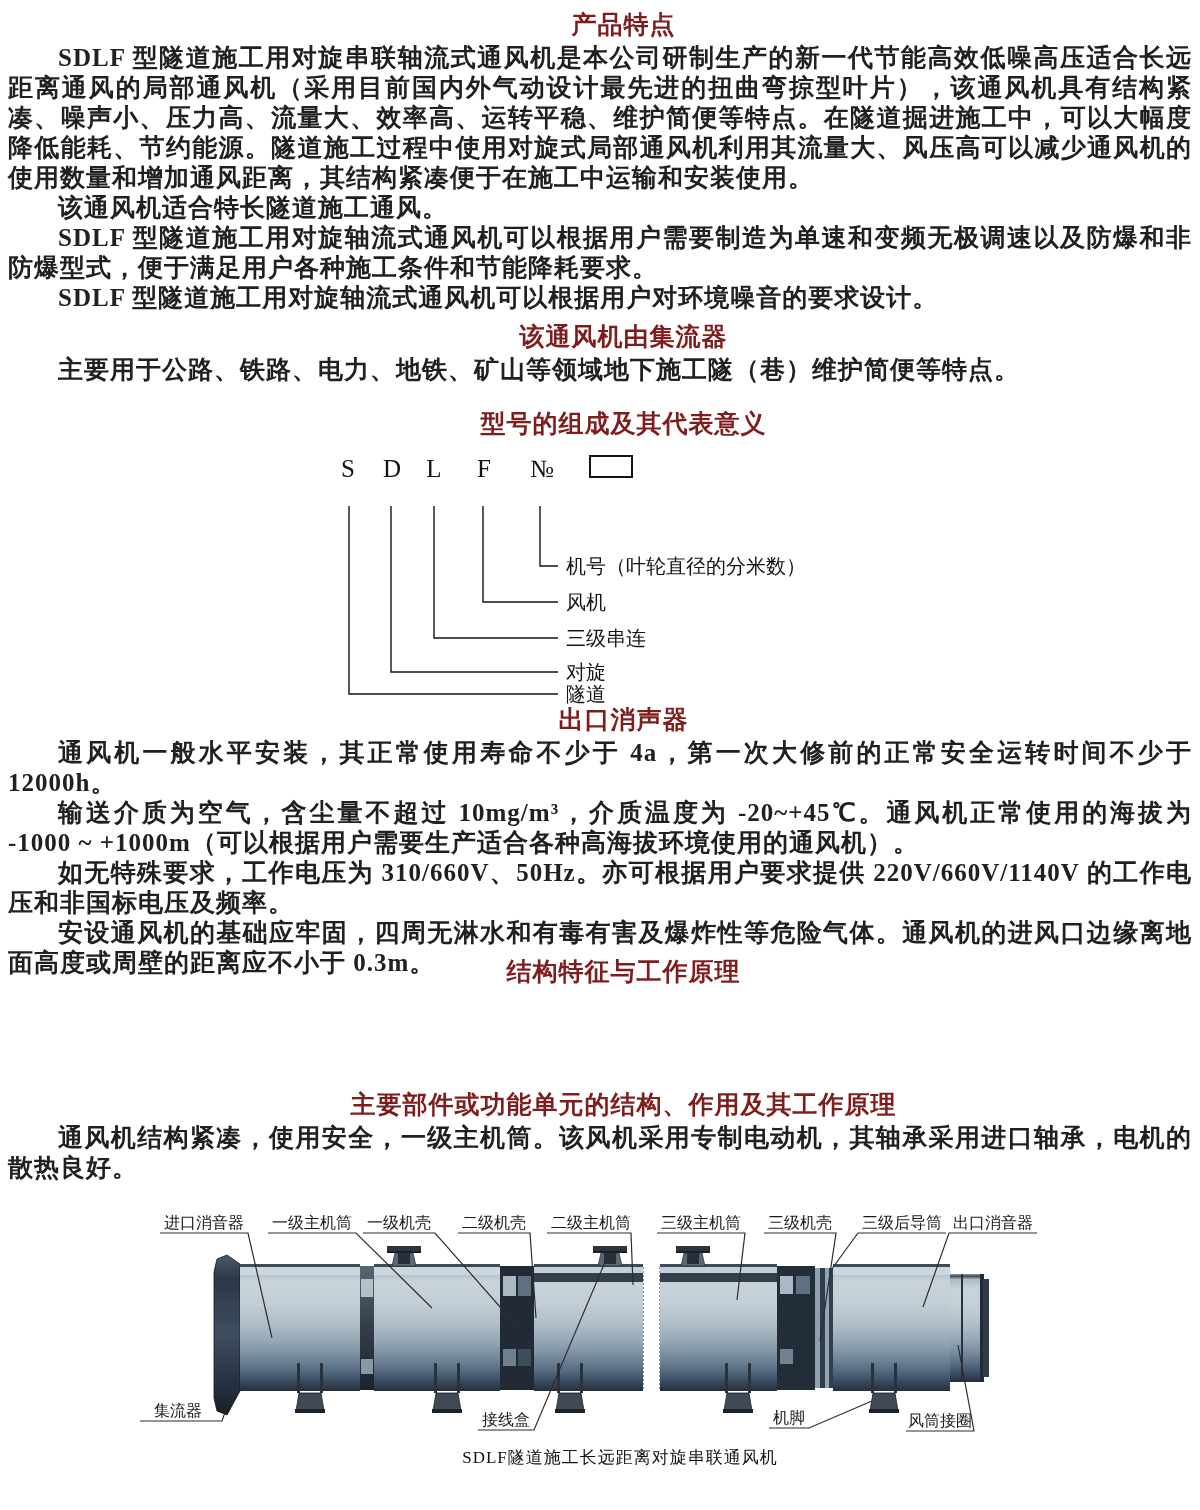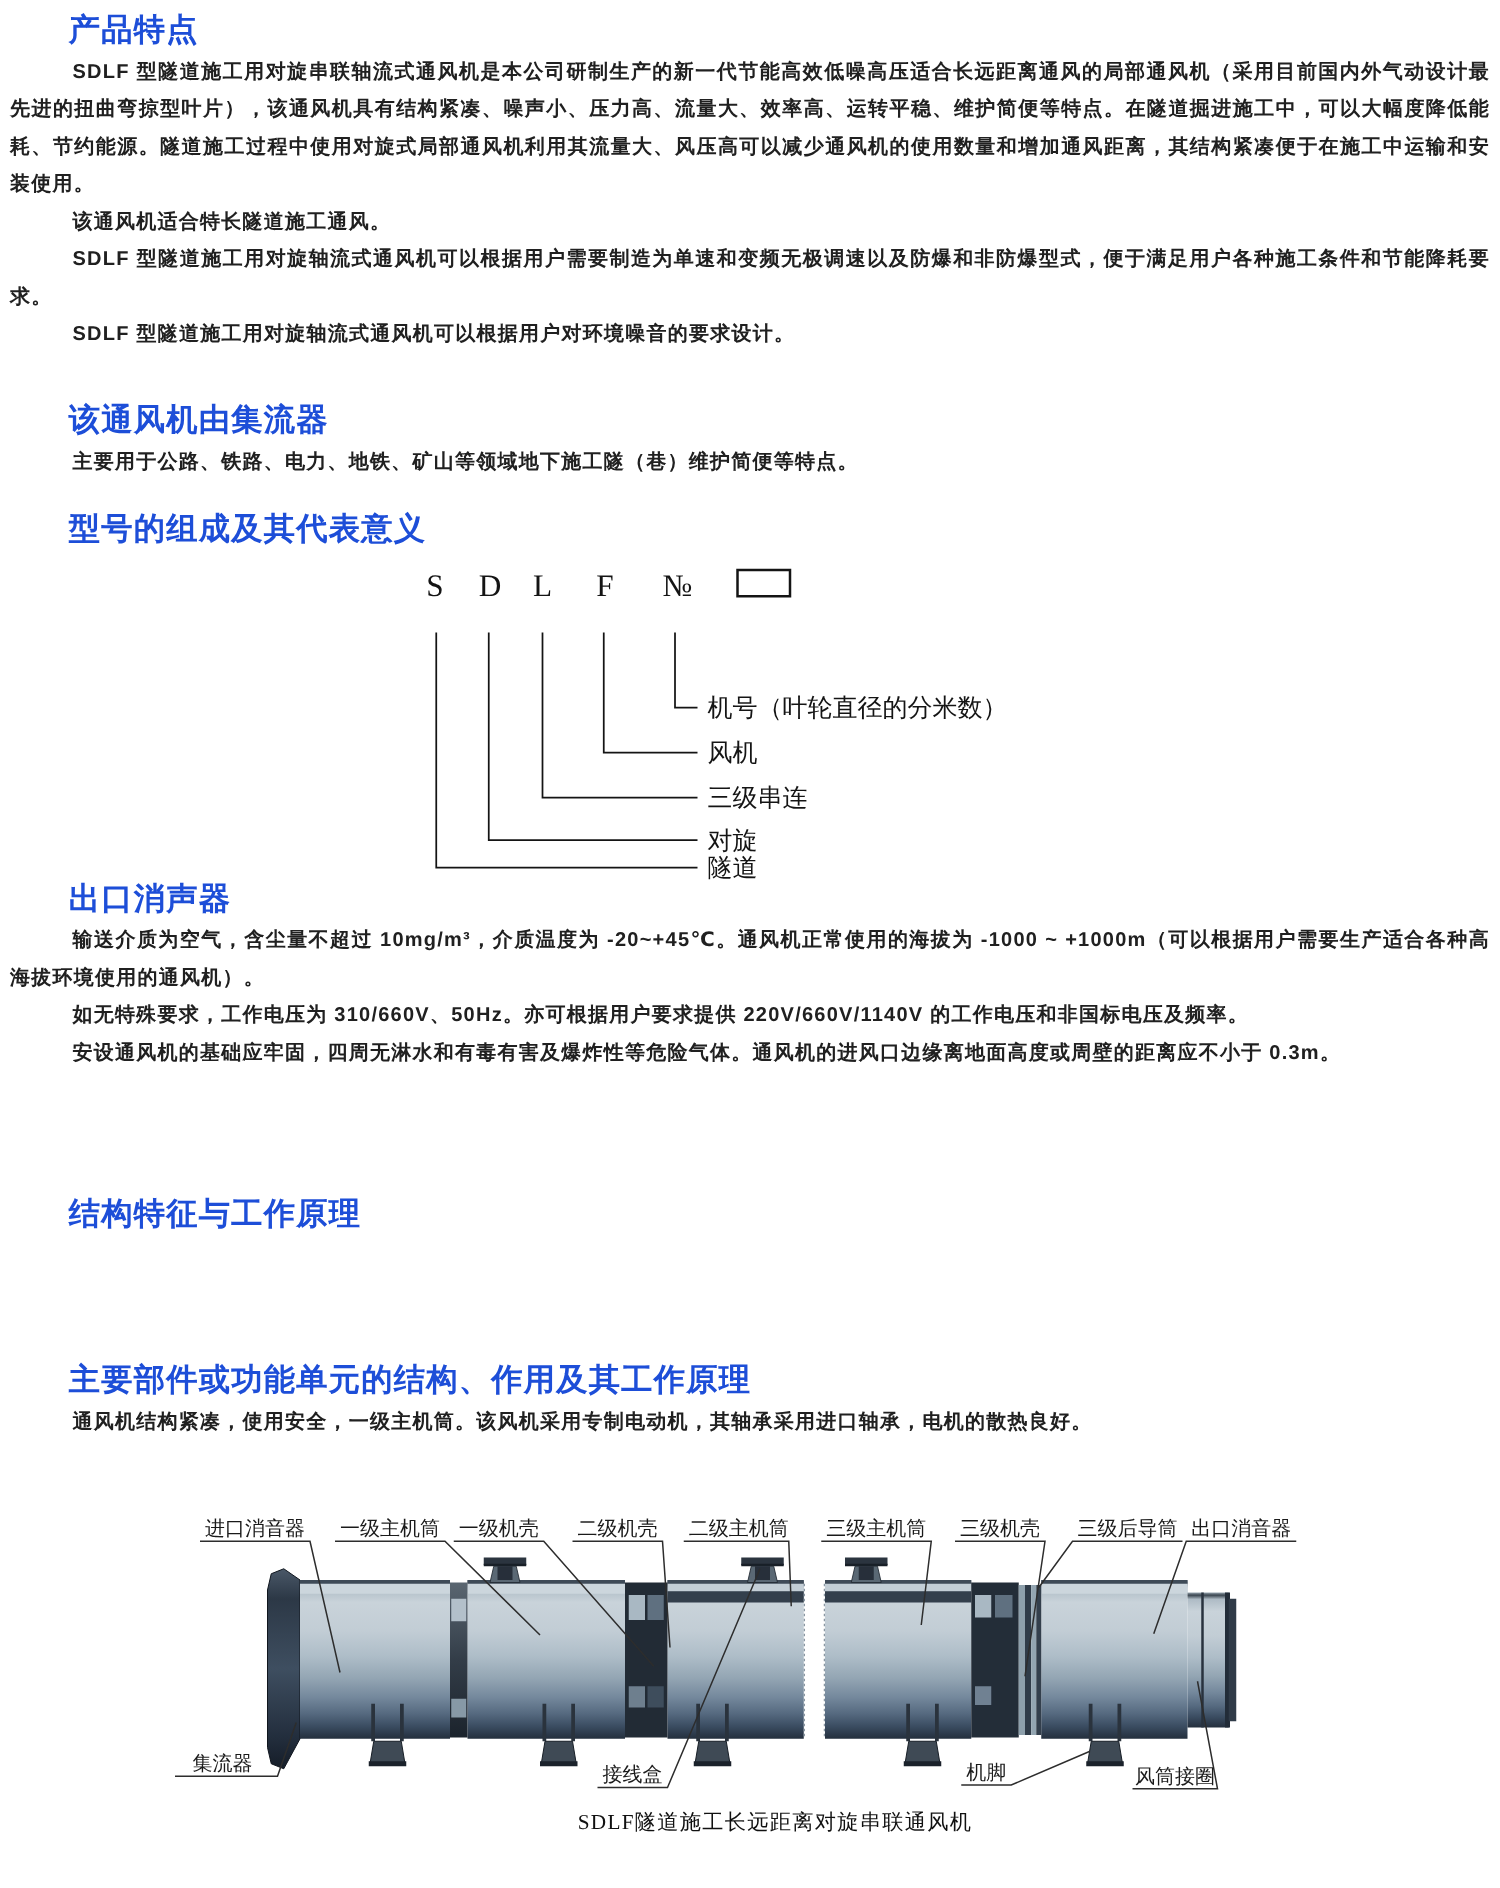--- a/index.html
+++ b/index.html
@@ -7,26 +7,27 @@
     position:relative;
     width:1200px;height:1510px;
     background:#ffffff;
     overflow:hidden;
     font-family:"Liberation Sans","DejaVu Sans",sans-serif;
     color:#1f1f1f;
   }
   .sec{position:absolute;left:8px;width:1184px;}
   .sec h2{
     font-size:25px;line-height:32px;font-weight:bold;
-    color:#1d4ed8;margin:0 0 3px 47px;letter-spacing:1px;
+    color:#7f1d1d;margin:0 0 3px 47px;letter-spacing:1px;text-align:center;
   }
   .sec p{
-    margin:0;font-size:16px;line-height:30px;font-weight:bold;
+    margin:0;font-size:25px;line-height:30px;font-weight:bold;
     letter-spacing:1px;text-indent:50px;text-align:justify;
     color:#202020;
+    font-family:Liberation Serif, serif;
   }
   svg{position:absolute;left:0;display:block;}
   #model-svg{top:444px;}
   #fan-svg{top:1193px;}
   .mline{stroke:#141414;stroke-width:1.4;fill:none;}
   .mletter{font-family:"Liberation Serif","DejaVu Serif",serif;font-size:25px;fill:#141414;}
   .mlabel{font-family:"Liberation Serif","DejaVu Serif",serif;font-size:20px;fill:#141414;}
   .dlabel{font-family:"Liberation Serif","DejaVu Serif",serif;font-size:16px;fill:#1a1a1a;text-anchor:middle;}
   .leader{stroke:#2d2d2d;stroke-width:1.2;fill:none;}
   .caption{font-family:"Liberation Serif","DejaVu Serif",serif;font-size:17px;fill:#111;text-anchor:middle;letter-spacing:1px;}
@@ -71,20 +72,21 @@
 
     <text class="mlabel" x="566" y="129">机号（叶轮直径的分米数）</text>
     <text class="mlabel" x="566" y="165">风机</text>
     <text class="mlabel" x="566" y="201">三级串连</text>
     <text class="mlabel" x="566" y="235">对旋</text>
     <text class="mlabel" x="566" y="257">隧道</text>
   </svg>
 
   <section class="sec" style="top:703px">
     <h2>出口消声器</h2>
+    <p>通风机一般水平安装，其正常使用寿命不少于 4a，第一次大修前的正常安全运转时间不少于 12000h。</p>
     <p>输送介质为空气，含尘量不超过 10mg/m³，介质温度为 -20~+45℃。通风机正常使用的海拔为 -1000 ~ +1000m（可以根据用户需要生产适合各种高海拔环境使用的通风机）。</p>
     <p>如无特殊要求，工作电压为 310/660V、50Hz。亦可根据用户要求提供 220V/660V/1140V 的工作电压和非国标电压及频率。</p>
     <p>安设通风机的基础应牢固，四周无淋水和有毒有害及爆炸性等危险气体。通风机的进风口边缘离地面高度或周壁的距离应不小于 0.3m。</p>
   </section>
 
   <section class="sec" style="top:955px">
     <h2>结构特征与工作原理</h2>
   </section>
 
   <section class="sec" style="top:1088px">

